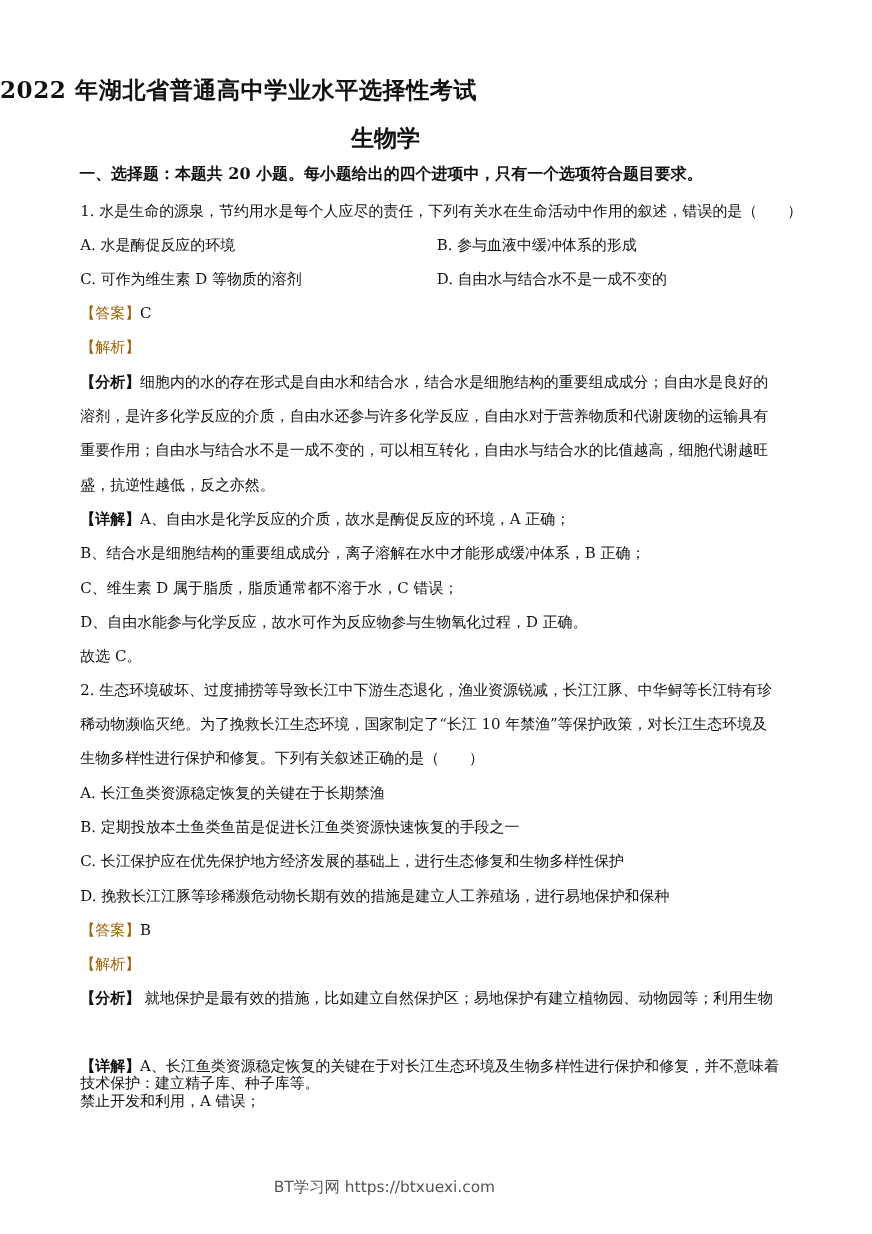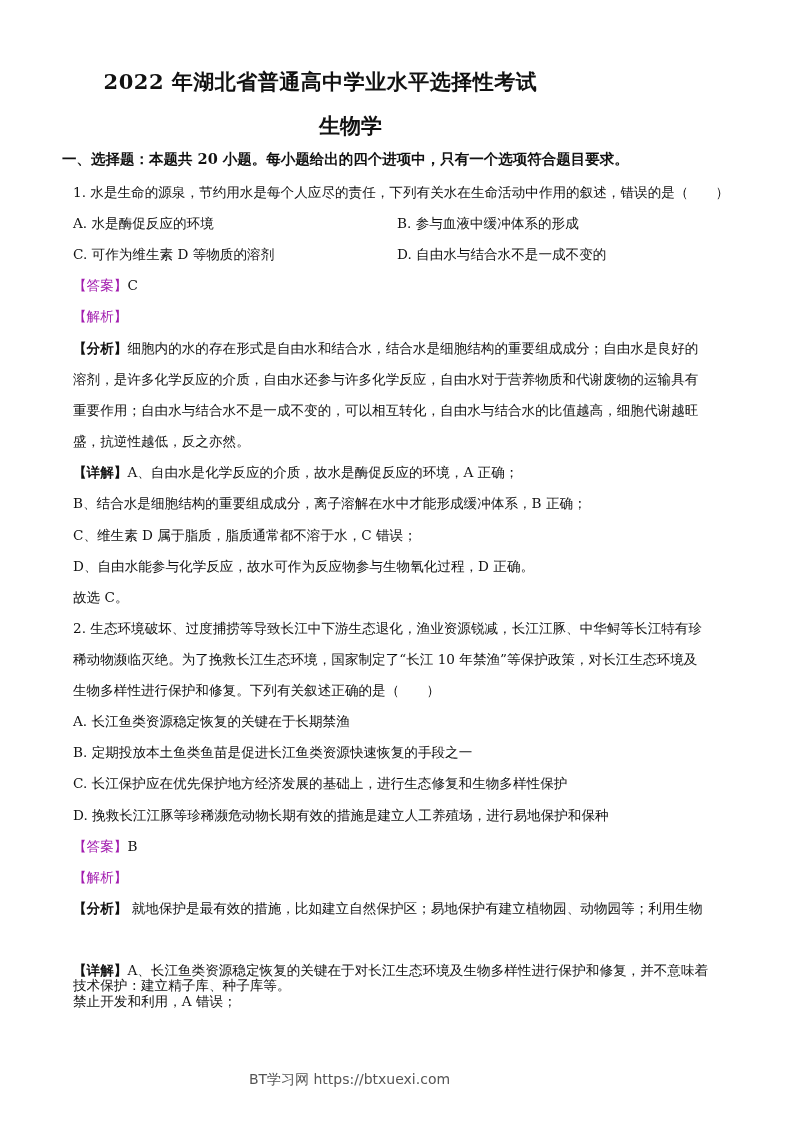--- a/index.html
+++ b/index.html
@@ -2,33 +2,33 @@
 <html><head>
 <meta charset="utf-8">
 <style>
   html, body { margin: 0; padding: 0; background: #ffffff; }
   body {
     width: 793px; height: 1122px; position: relative; overflow: hidden;
     font-family: "DejaVu Serif", "Liberation Serif", serif;
     color: #111;
   }
   .title {
-    position: absolute; left: 0; width: 641px; text-align: center;
+    position: absolute; left: 0; width: 641px; 
     top: 68px; font-size: 21px; font-weight: bold; letter-spacing: 0.5px;
   }
   .subtitle {
     position: absolute; left: 0; width: 701px; text-align: center;
     top: 112px; font-size: 21px; font-weight: bold;
   }
   .line {
     position: absolute; left: 73px; font-size: 13.6px; line-height: 18px;
     white-space: nowrap;
   }
-  .section-head { font-weight: bold; font-size: 14.5px; left: 62px; }
-  .blue { color: #a21caf; }
+  .section-head { font-weight: bold; font-size: 14.5px; left: 72px; }
+  .blue { color: #a16207; }
   .bold { font-weight: bold; }
   .optB { left: 397px; }
   .footer {
     position: absolute; left: 0; width: 699px; text-align: center;
     top: 1071px; font-size: 14px; color: #555;
     font-family: "DejaVu Sans", "Liberation Sans", sans-serif;
   }
 </style>
 </head>
 <body>

